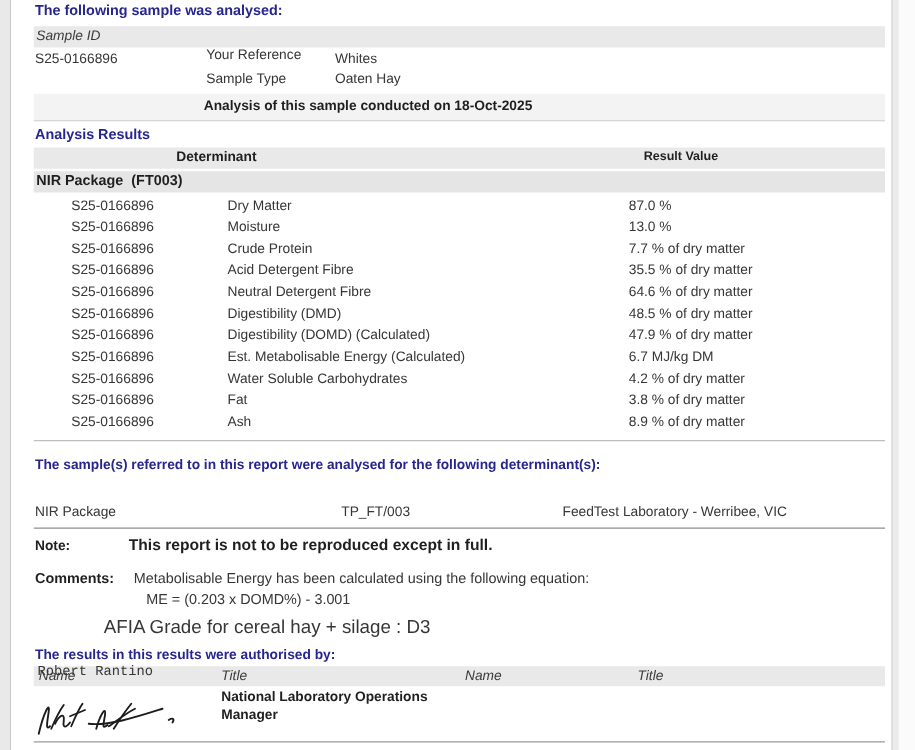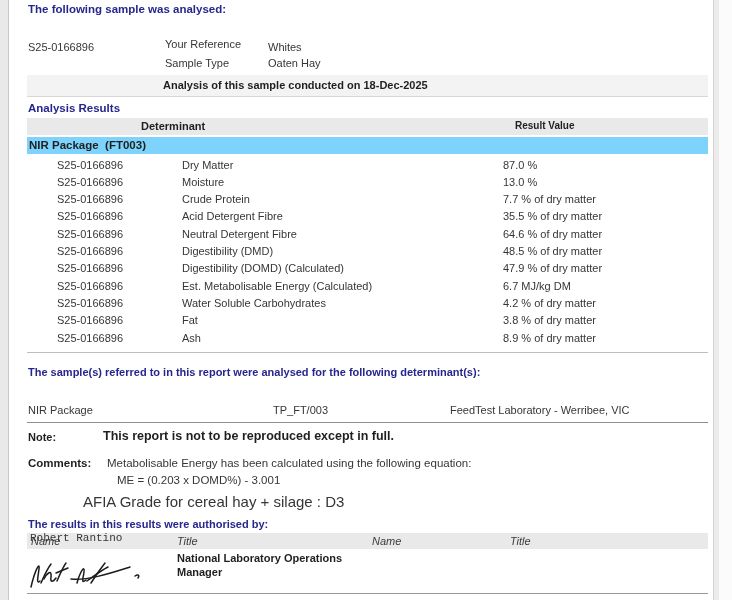--- a/index.html
+++ b/index.html
@@ -7,48 +7,51 @@
   .gutter-left{position:absolute;left:0;top:0;width:8px;height:600px;background:#e9e9e9;border-right:1px solid #c9c9c9;}
   .page{position:absolute;left:9px;top:0;width:704px;height:600px;background:#ffffff;}
   .gutter-band{position:absolute;left:713px;top:0;width:5px;height:600px;background:#ebebeb;border-left:1px solid #d2d2d2;}
   .abs{position:absolute;}
   .bar{position:absolute;left:18px;width:681px;background:#e9e9e9;}
   .navy{color:#26268e;font-weight:bold;font-size:11.5px;}
   .it{font-style:italic;color:#3b3b3b;font-size:11px;}
   .txt{font-size:11px;color:#363636;}
   .b{font-weight:bold;color:#1f1f1f;}
   .banner{background:#f3f3f3;border-bottom:1px solid #d8d8d8;}
-  .nirbar{background:#7dd3fc;}
+  .nirbar{background:#e5e5e5;}
   .r-row{position:absolute;left:0;width:704px;height:17px;}
   .c-id{position:absolute;left:48px;font-size:11px;color:#363636;}
   .c-det{position:absolute;left:129px;font-size:11px;color:#363636;margin-left:44px;}
   .c-res{position:absolute;left:494px;font-size:11px;color:#363636;}
   .hr{position:absolute;left:18px;width:681px;height:0;border-top:1px solid #bdbdbd;}
   .hr-dark{border-top:1px solid #8f8f8f;}
   .pre{white-space:pre;}
 </style>
 </head>
 <body>
 
 <div class="gutter-left"></div>
 <div class="gutter-band"></div>
 
 <div class="page">
 
   <div class="abs navy" style="left:19px;top:3px;">The following sample was analysed:</div>
 
+  <div class="bar" style="top:21px;height:17px;">
+    <span class="it" style="position:absolute;left:2px;top:2px;">Sample ID</span>
+  </div>
 
   <div class="abs txt" style="left:19px;top:41px;">S25-0166896</div>
   <div class="abs txt" style="left:156px;top:38px;">Your Reference</div>
   <div class="abs txt" style="left:259px;top:41px;">Whites</div>
   <div class="abs txt" style="left:156px;top:57px;">Sample Type</div>
   <div class="abs txt" style="left:259px;top:57px;">Oaten Hay</div>
 
   <div class="bar banner" style="top:75px;height:21px;">
-    <span class="b" style="position:absolute;left:136px;top:4px;font-size:11px;">Analysis of this sample conducted on 18-Dec-2025</span>
+    <span class="b" style="position:absolute;left:136px;top:4px;font-size:11px;">Analysis of this sample conducted on 18-Oct-2025</span>
   </div>
 
   <div class="abs navy" style="left:19px;top:102px;">Analysis Results</div>
 
   <div class="bar" style="top:118px;height:17px;"></div>
   <div class="abs b" style="left:132px;top:120px;font-size:11px;">Determinant</div>
   <div class="abs b" style="left:506px;top:120px;font-size:10px;">Result Value</div>
 
   <div class="bar nirbar" style="top:137px;height:17px;">
     <span class="b pre" style="position:absolute;left:2px;top:2px;font-size:11.5px;">NIR Package  (FT003)</span>

